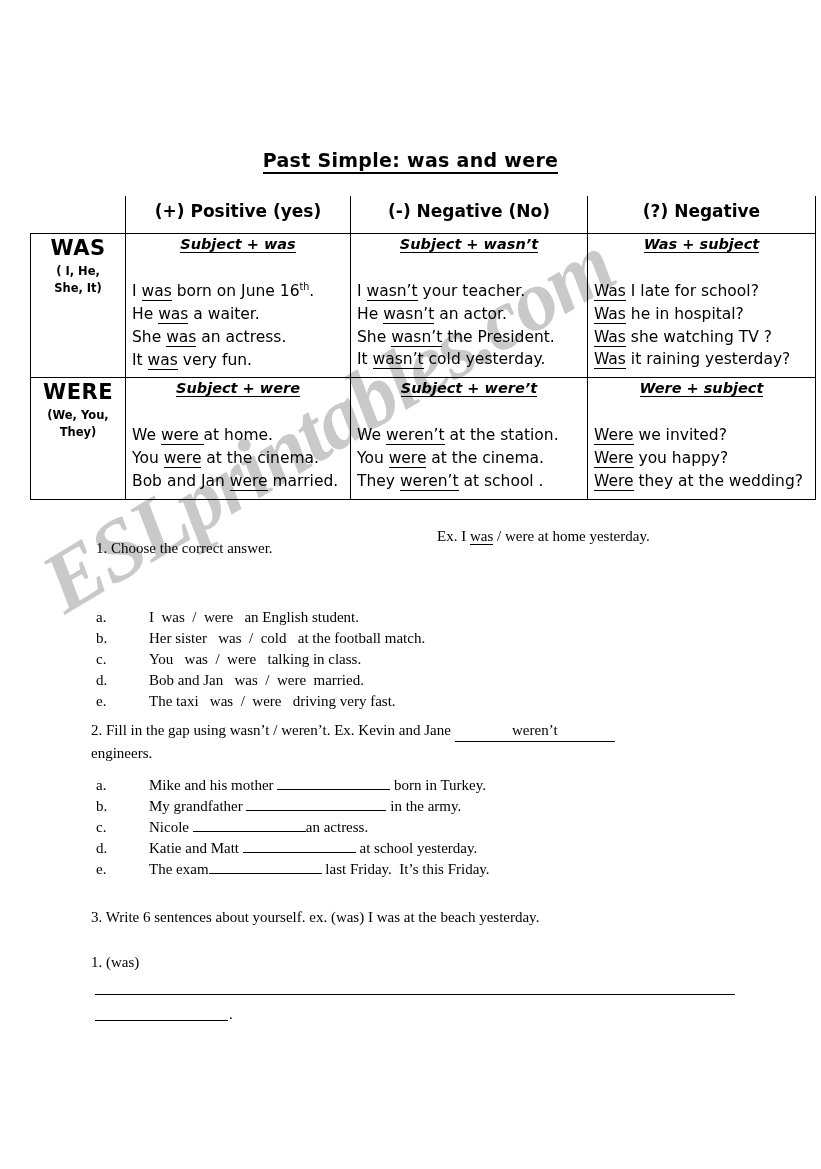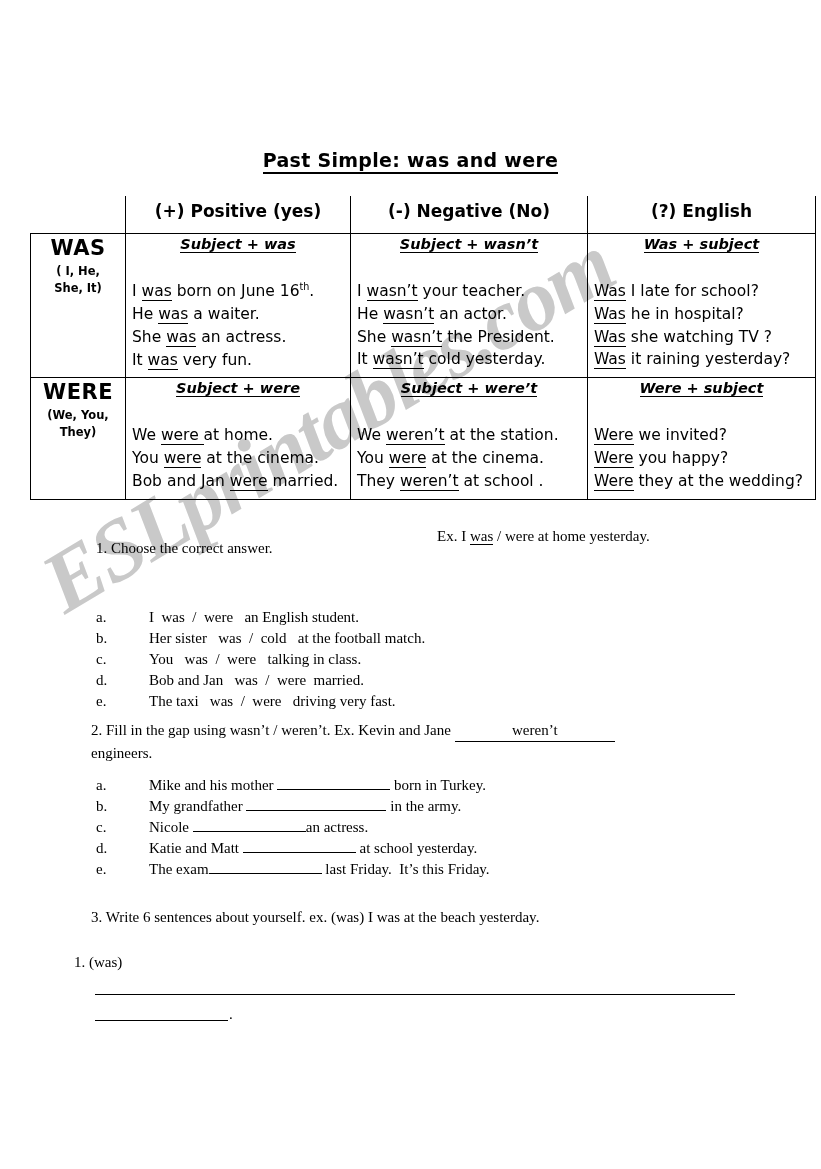--- a/index.html
+++ b/index.html
@@ -201,21 +201,21 @@
   }
 
   .q3-head {
     position: absolute;
     left: 91px;
     top: 909px;
     font-size: 15px;
   }
   .q3-one {
     position: absolute;
-    left: 74px;
+    left: 91px;
     top: 954px;
     font-size: 15px;
   }
   .blankline-long {
     position: absolute;
     left: 95px;
     top: 994px;
     width: 640px;
     border-bottom: 1.3px solid #000;
   }
@@ -255,21 +255,21 @@
       <col class="col-label">
         <col class="col-pos">
         <col class="col-neg">
         <col class="col-q">
     </colgroup>
     <tbody>
       <tr class="head">
         <td class="blank"></td>
         <td>(+) Positive (yes)</td>
         <td>(-) Negative (No)</td>
-        <td>(?) English</td>
+        <td>(?) Negative</td>
       </tr>
       <tr>
         <td class="rowlabel">
           <span class="big">WAS</span>
           <span class="sub">( I, He,<br>She, It)</span>
         </td>
         <td>
           <div class="cellhead"><span>Subject  + was</span></div>
           <div class="ex">
               <div>I <u>was</u> born on June 16<sup>th</sup>.</div>

